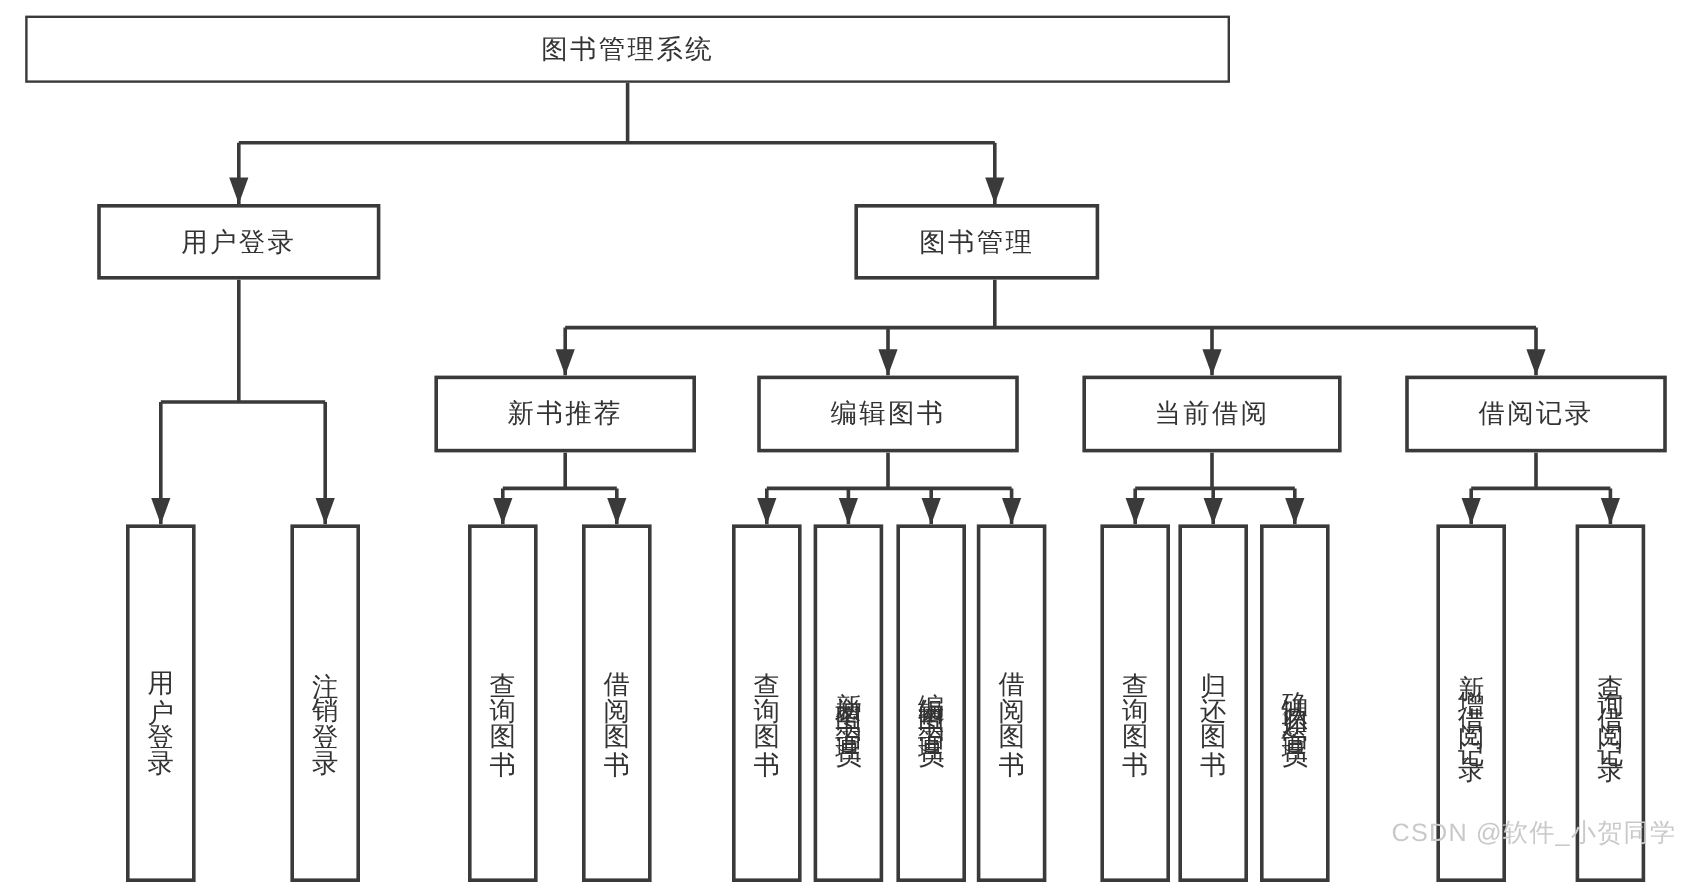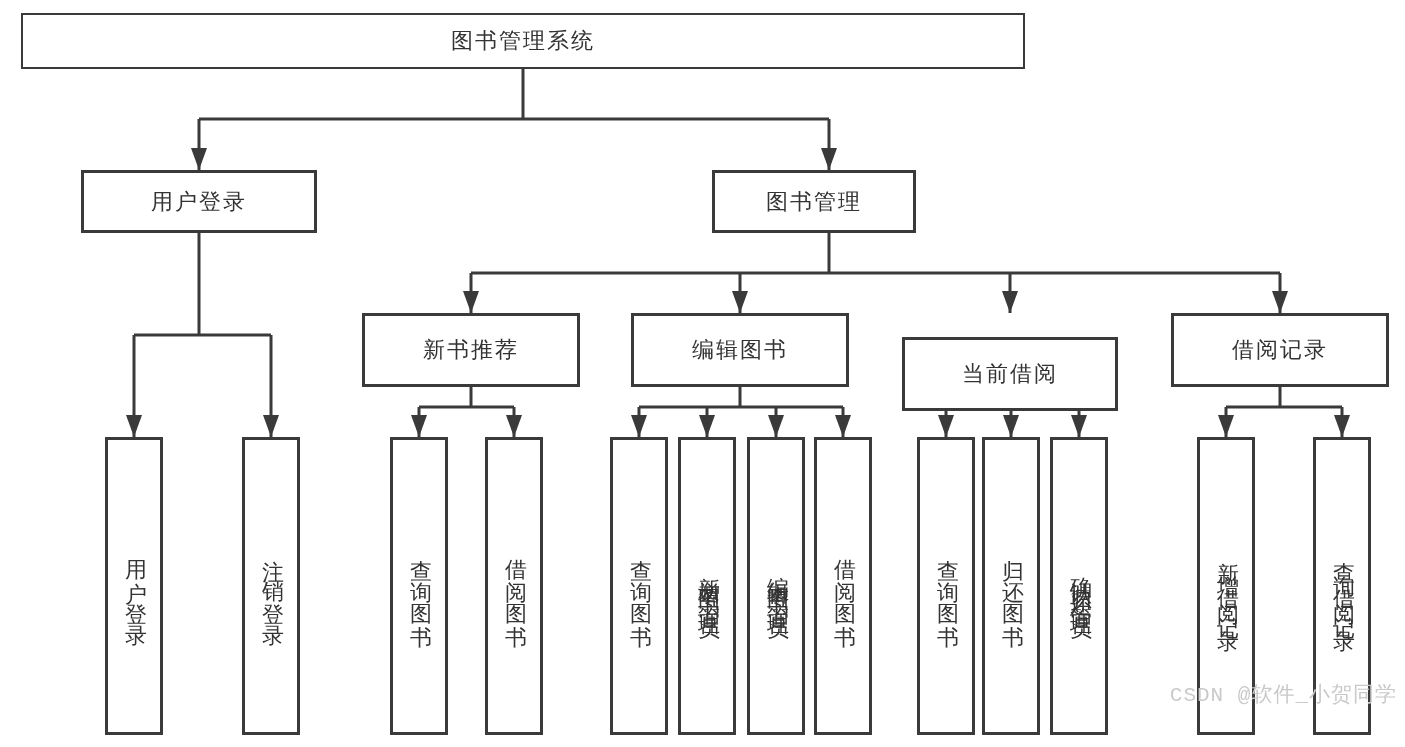--- a/index.html
+++ b/index.html
@@ -1,40 +1,40 @@
 <!DOCTYPE html>
 <html><head>
 <meta charset="utf-8">
 <style>
   html,body{margin:0;padding:0;background:#ffffff;}
   #canvas{
     position:relative;
     width:1405px;height:747px;
     background:#ffffff;
-    font-family:Liberation Mono, monospace;
+    font-family:Liberation Sans, sans-serif;
     overflow:hidden;
   }
   #wires{position:absolute;left:0;top:0;z-index:0;}
   .node{
     position:absolute;
     box-sizing:border-box;
     border:3px solid #3a3a3a;
     background:#ffffff;
     display:flex;align-items:center;justify-content:center;
     color:#333333;
     z-index:1;
   }
   .h-node{font-size:22px;letter-spacing:2px;white-space:nowrap;}
   .root{left:21px;top:13px;width:1004px;height:56px;border-width:2px;}
   .l2a{left:81px;top:170px;width:236px;height:63px;}
   .l2b{left:712px;top:170px;width:204px;height:63px;}
-  .l3{top:313px;height:74px;width:218px;}
+  .l3{top:313px;height:64px;width:218px;}
   .l3a{left:362px;}
   .l3b{left:631px;}
-  .l3c{left:902px;width:216px;margin-top:24px;}
+  .l3c{left:902px;width:216px;}
   .l3d{left:1171px;}
   .leaf{
     top:437px;height:298px;width:58px;
     writing-mode:vertical-rl;
     text-orientation:mixed;
     font-size:22px;
     letter-spacing:22px;
     line-height:1;
     white-space:nowrap;
   }

